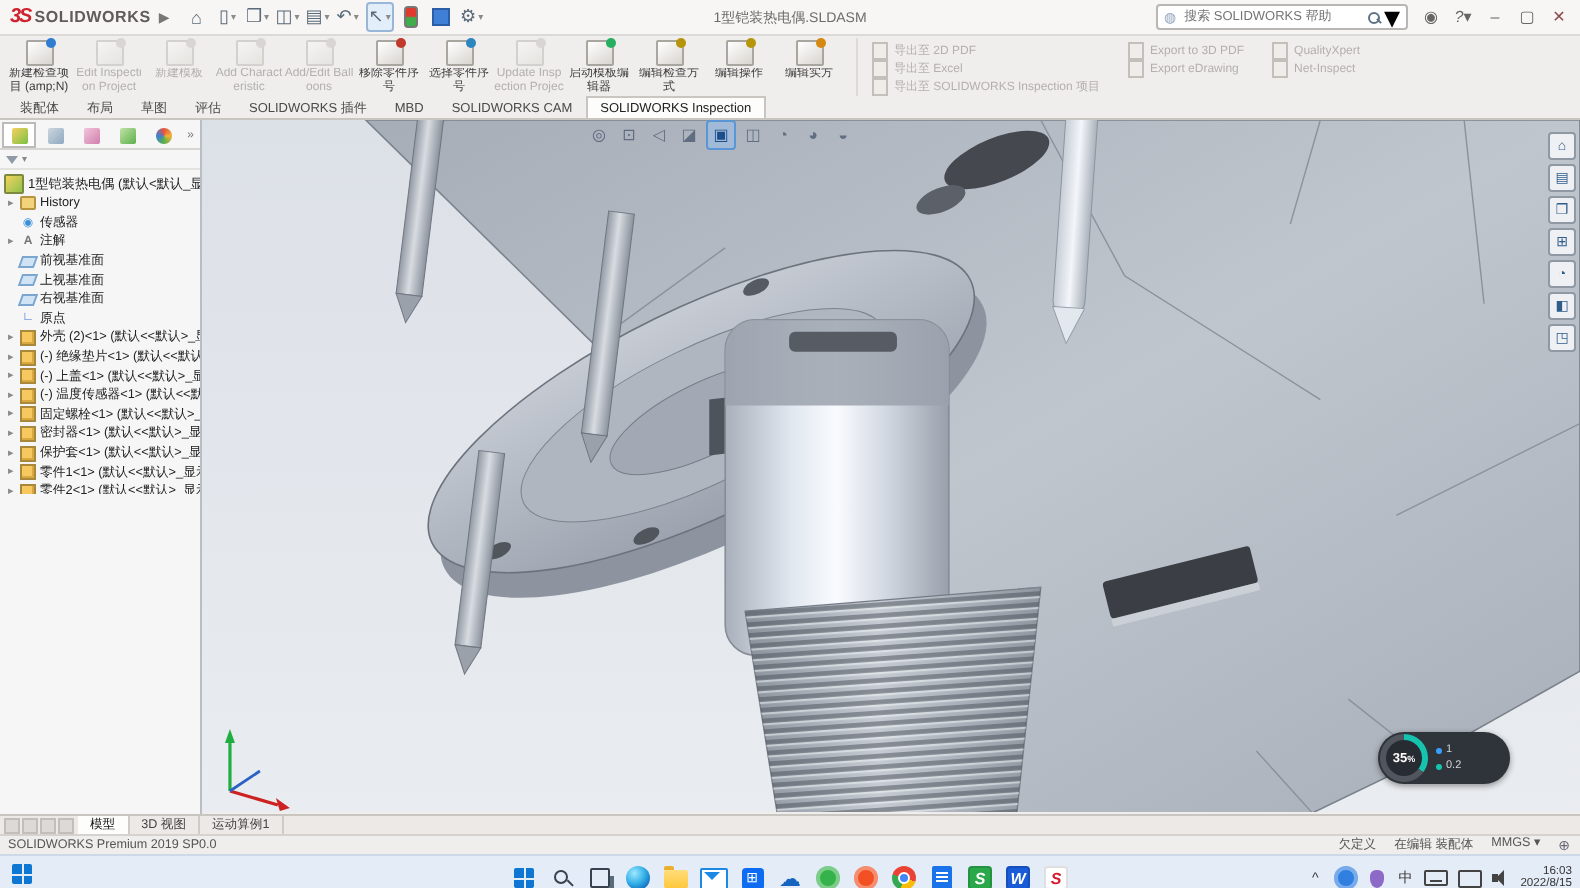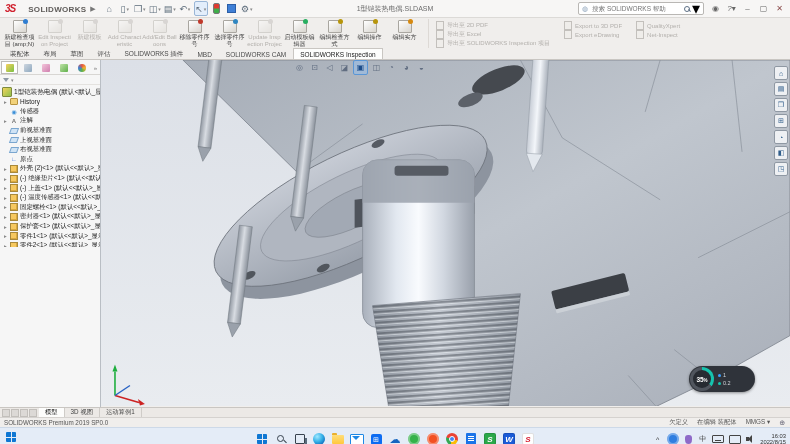--- a/index.html
+++ b/index.html
@@ -3,21 +3,21 @@
 <meta charset="utf-8">
 <style>
   html,body{margin:0;padding:0;}
   body{width:790px;height:444px;overflow:hidden;font-family:"Liberation Sans","DejaVu Sans",sans-serif;background:#fff;-webkit-font-smoothing:antialiased;}
   .app{position:relative;width:790px;height:444px;background:#f0eeec;}
 
   
   .titlebar{position:relative;height:17px;background:#f7f6f5;border-bottom:1px solid #dcdad7;display:flex;align-items:center;}
   .logo{display:flex;align-items:baseline;padding:0 4px 0 5px;}
   .logo .mark{color:#d0212e;font-weight:bold;font-style:italic;font-size:10px;letter-spacing:-1px;}
-  .logo .word{color:#5f5c5a;font-weight:bold;font-size:8px;margin-left:13px;letter-spacing:.3px;}
+  .logo .word{color:#5f5c5a;font-weight:bold;font-size:8px;margin-left:2px;letter-spacing:.3px;}
   .flyout{font-size:7px;color:#777;margin-right:8px;}
   .qa{display:flex;align-items:center;gap:3px;}
   .qbtn{min-width:12px;height:13px;display:flex;align-items:center;justify-content:center;font-size:9px;color:#5b6b7a;border-radius:2px;}
   .qbtn.active{border:1px solid #9ab6d6;background:#e3eefb;}
   .qbtn .cd{font-size:5px;color:#8a8a8a;margin-left:1px;}
   .qbtn.ic-rebuild i{display:block;width:5px;height:9px;border-radius:2px;background:linear-gradient(#e03a2f 0 45%,#3fae4a 55% 100%);border:1px solid #777;}
   .qbtn.ic-display i{display:block;width:9px;height:9px;background:#3f7fd6;box-shadow:inset 0 0 0 1px #2b5ea6;}
   .doc-title{position:absolute;left:50%;transform:translateX(-50%);font-size:7px;color:#6b6b6b;white-space:nowrap;}
   .tb-right{margin-left:auto;display:flex;align-items:center;gap:5px;padding-right:4px;}
   .searchbox{display:flex;align-items:center;gap:2px;width:118px;height:11px;background:#fff;border:1px solid #b9b7b4;border-radius:2px;padding:0 3px;}

